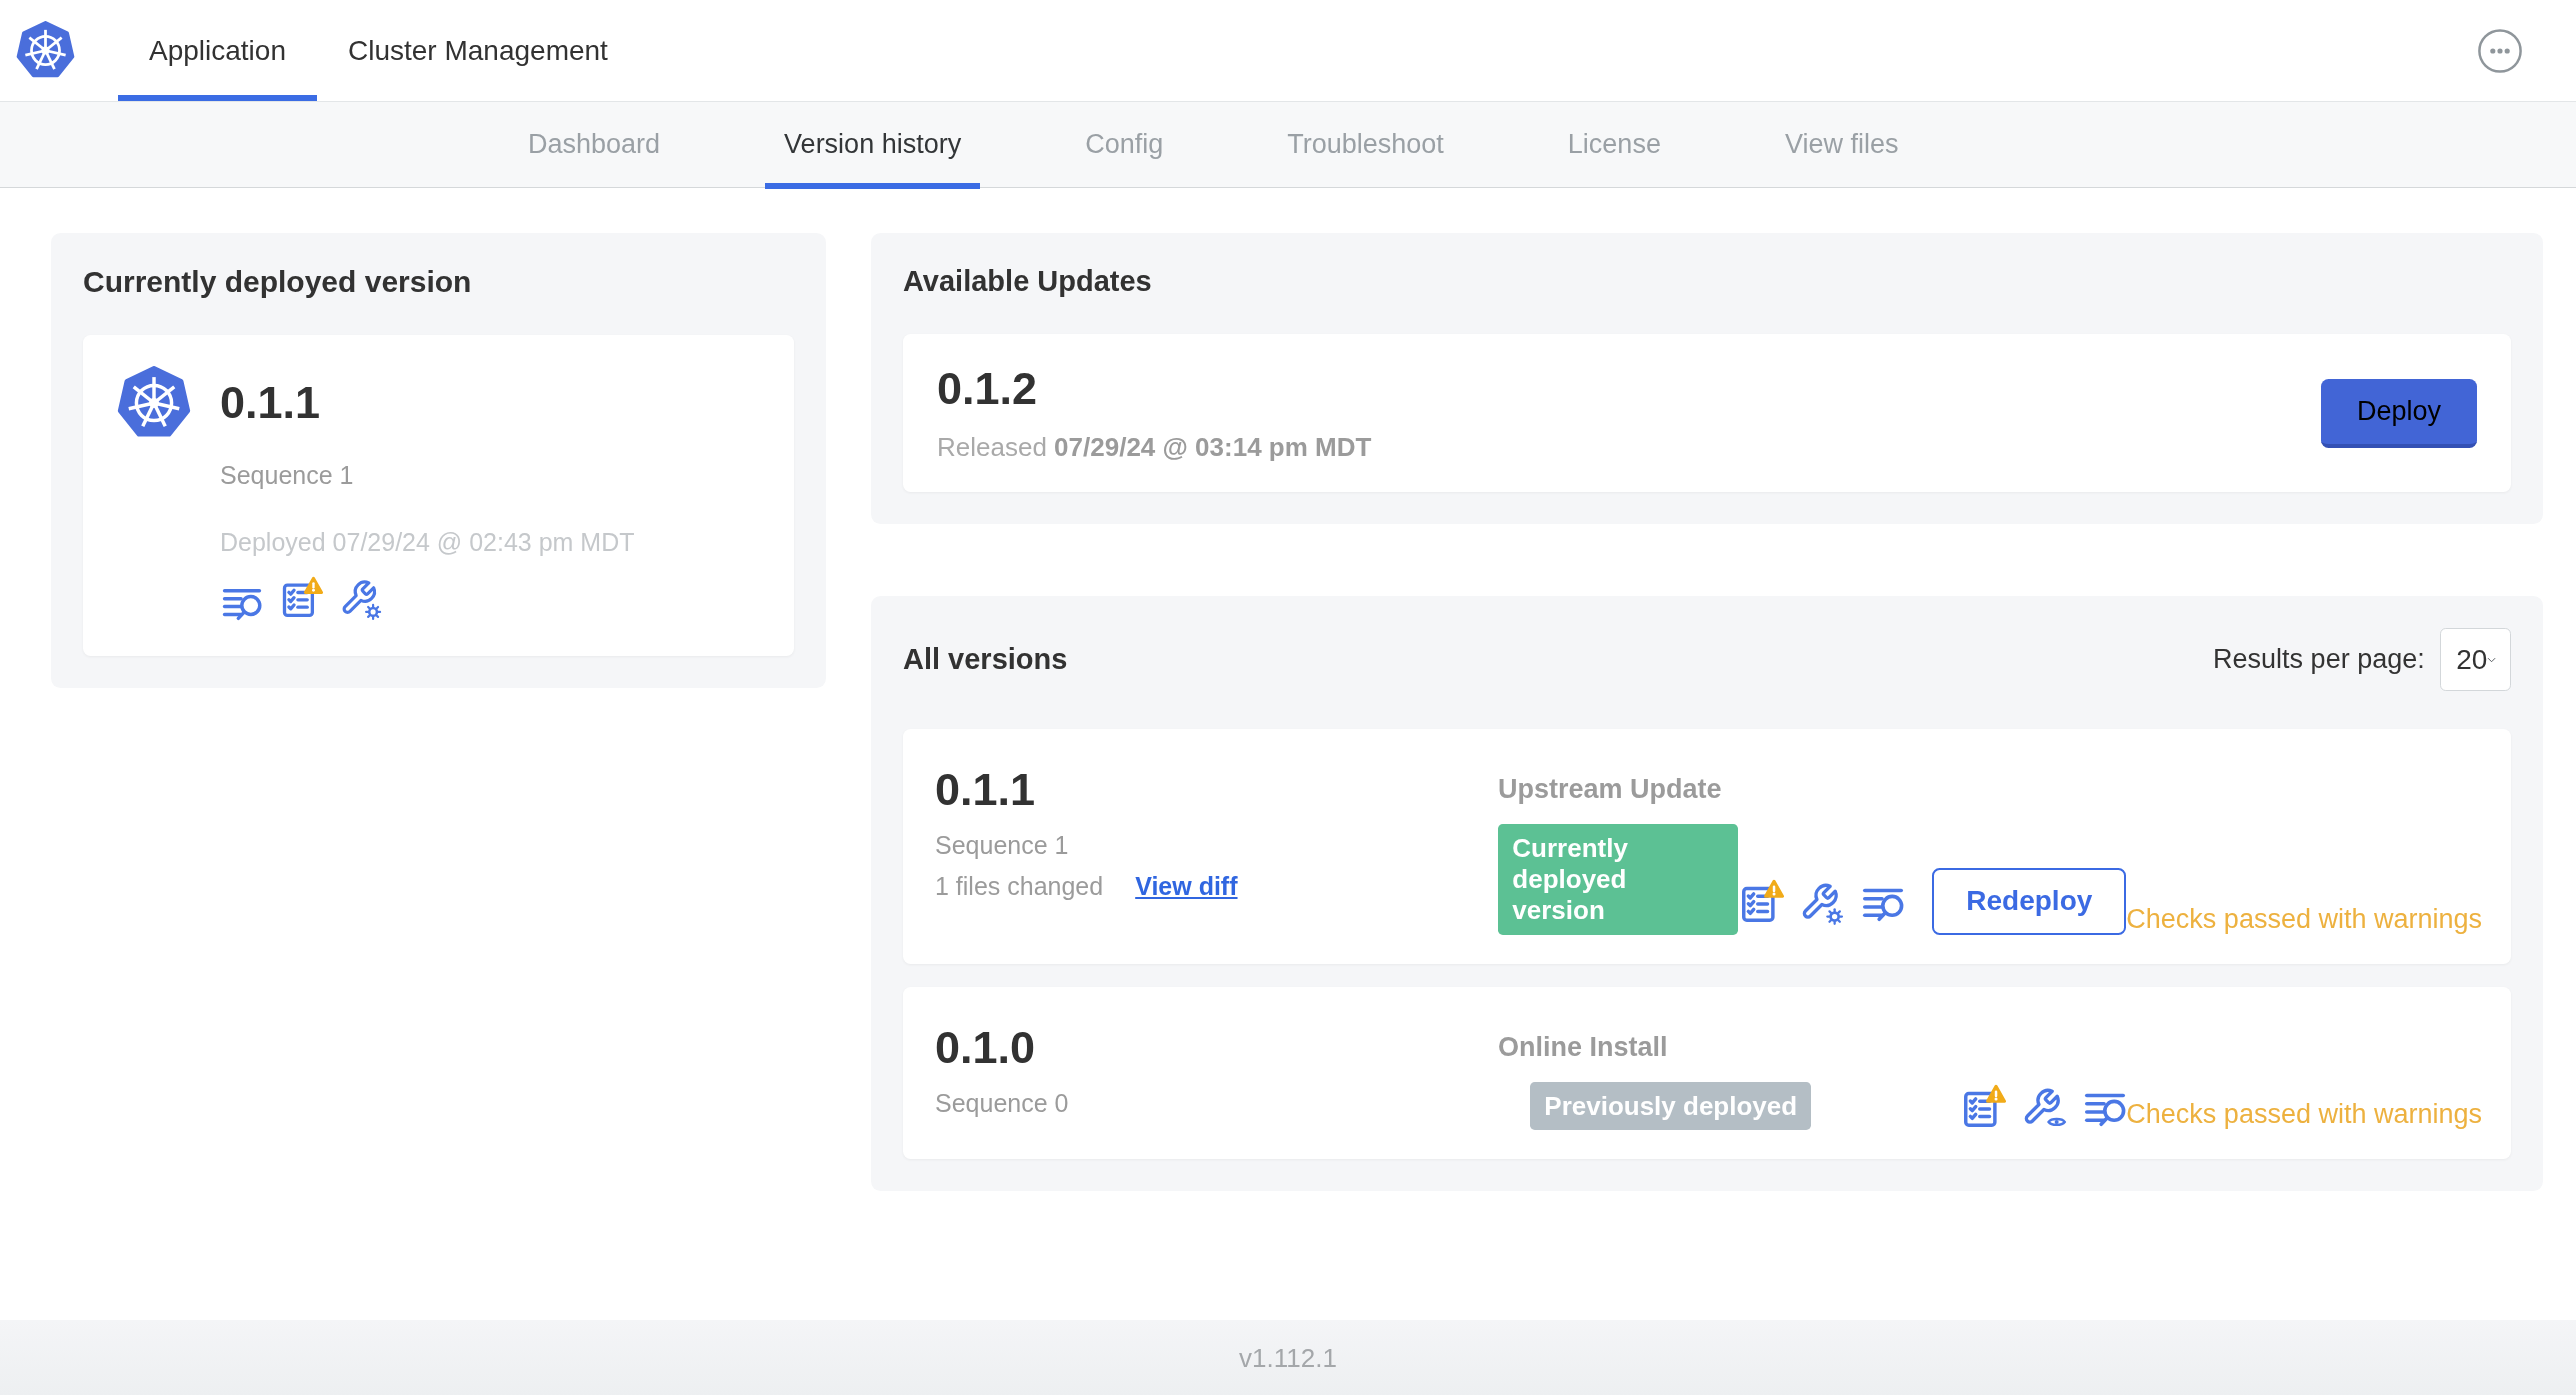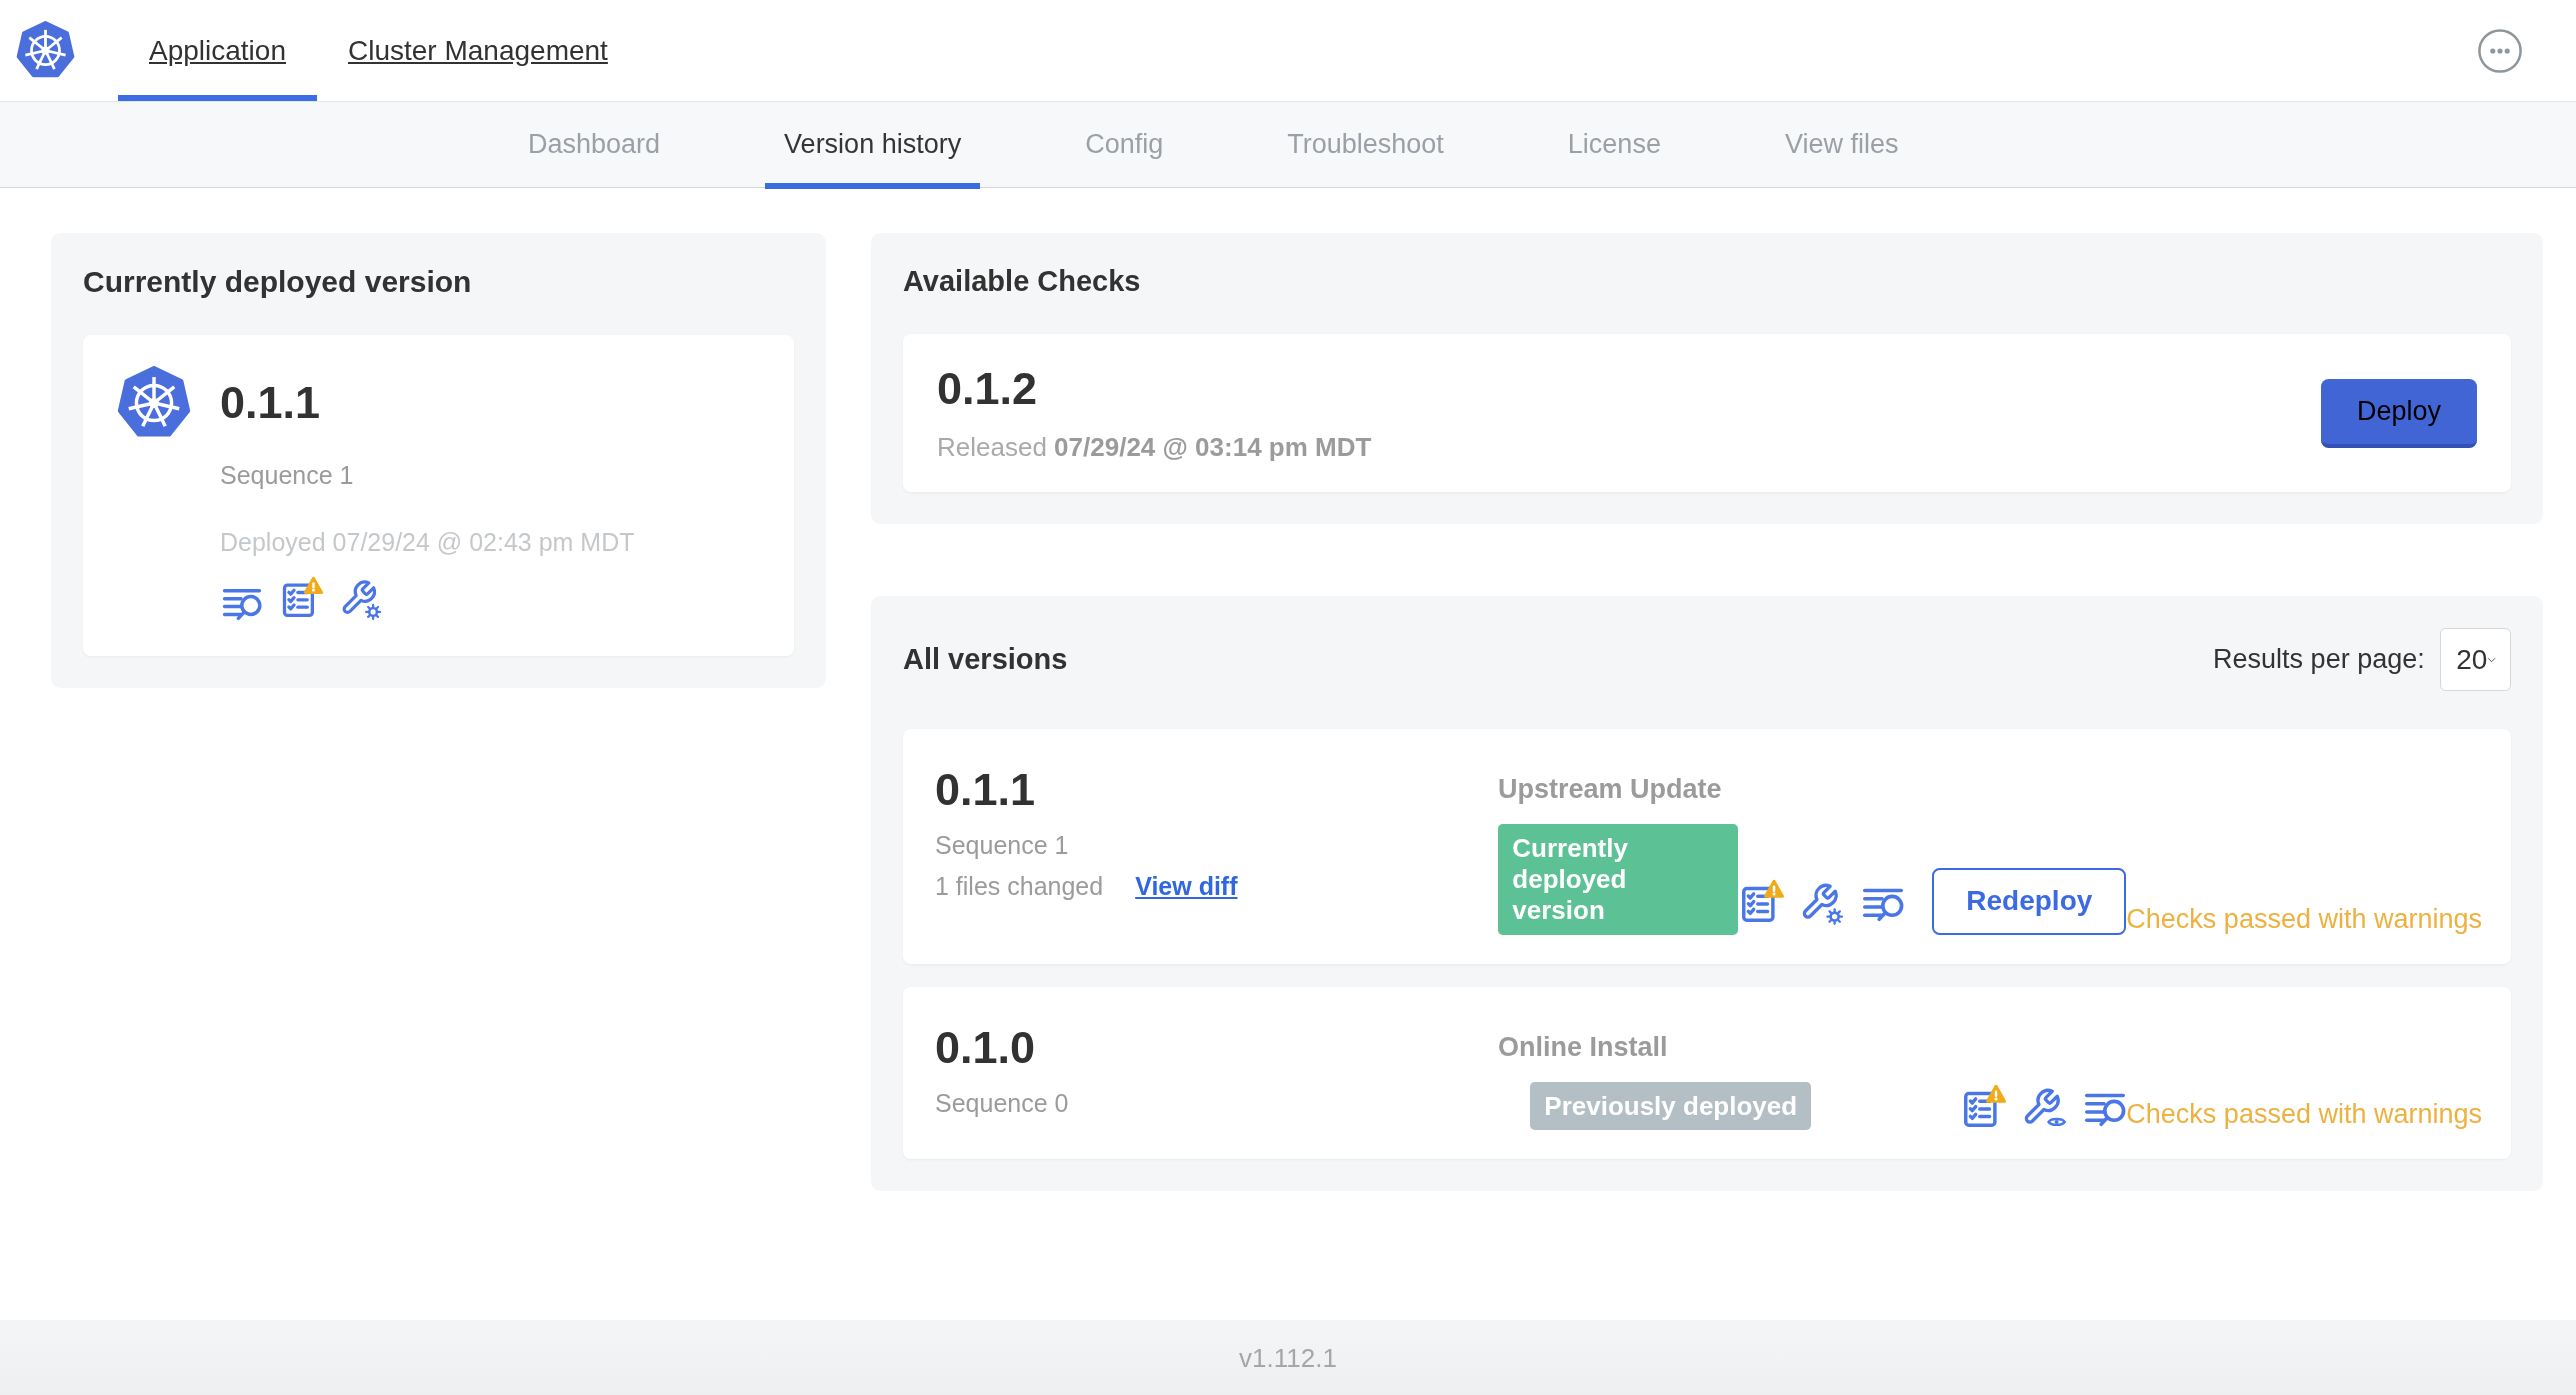--- a/index.html
+++ b/index.html
@@ -8,21 +8,21 @@
     width:2576px; height:1396px; position:relative; overflow:hidden;
     font-family:"Liberation Sans","DejaVu Sans",sans-serif; color:#323232;
   }
 
   
   .header {
     height:102px; background:#fff; border-bottom:1px solid #e3e6e8;
     display:flex; align-items:center;
   }
   .brand { margin-left:16px; width:59px; height:59px; flex:0 0 auto; }
-  .header-tabs { display:flex; height:100%; margin-left:43px;text-decoration:underline; }
+  .header-tabs { display:flex; height:100%; margin-left:43px; }
   .header-tab {
     position:relative; display:flex; align-items:center; padding:0 31px;
     font-size:28px; font-weight:500; color:#323232; cursor:pointer;
   }
   .header-tab.active::after {
     content:""; position:absolute; left:0; right:0; bottom:0; height:5.7px; background:#3b6ce4;
   }
   .header-spacer { flex:1; }
   .menu-btn {
     width:46px; height:46px; margin-right:53px; border-radius:50%;
@@ -263,21 +263,21 @@
               </svg>
           </span>
         </div>
       </div>
     </div>
   </div>
 
   <div class="right-col">
 
     <div class="panel updates-panel">
-      <div class="section-title">Available Checks</div>
+      <div class="section-title">Available Updates</div>
       <div class="card update-card">
         <div>
           <div class="update-version">0.1.2</div>
           <div class="released-line">
             <span>Released</span>
             <b>07/29/24 @ 03:14 pm MDT</b>
           </div>
         </div>
         <button class="btn-primary">Deploy</button>
       </div>

